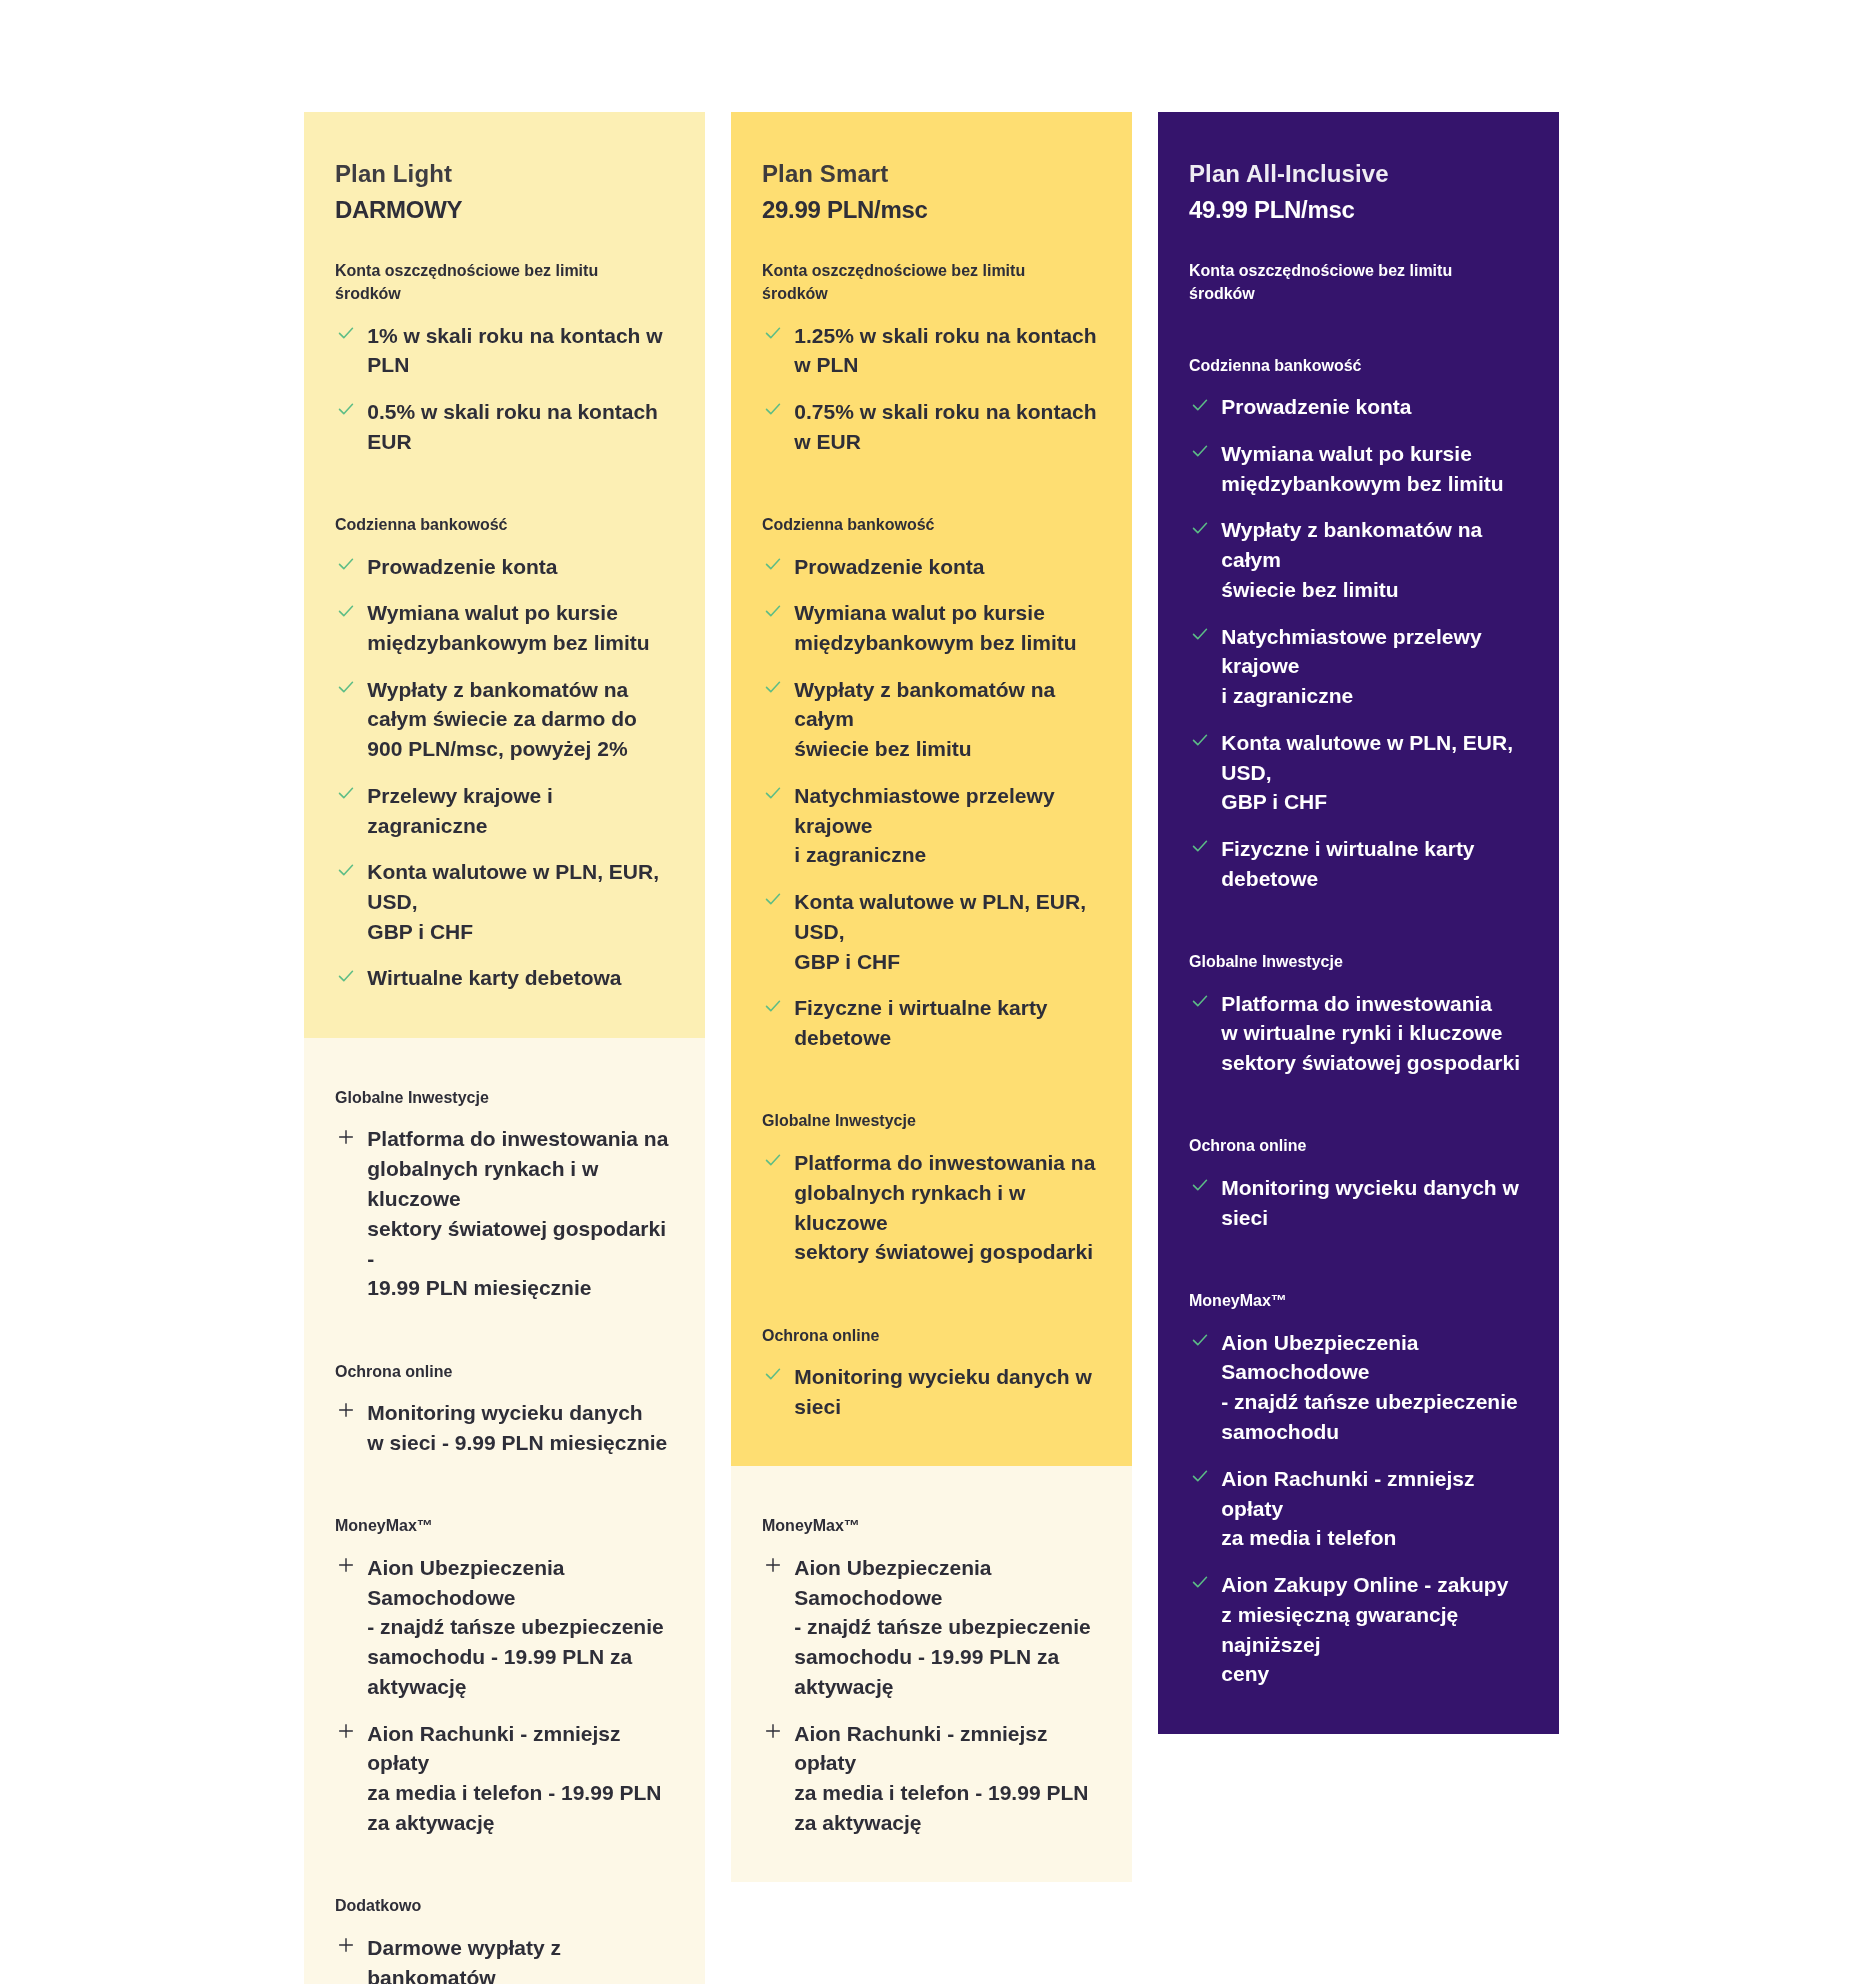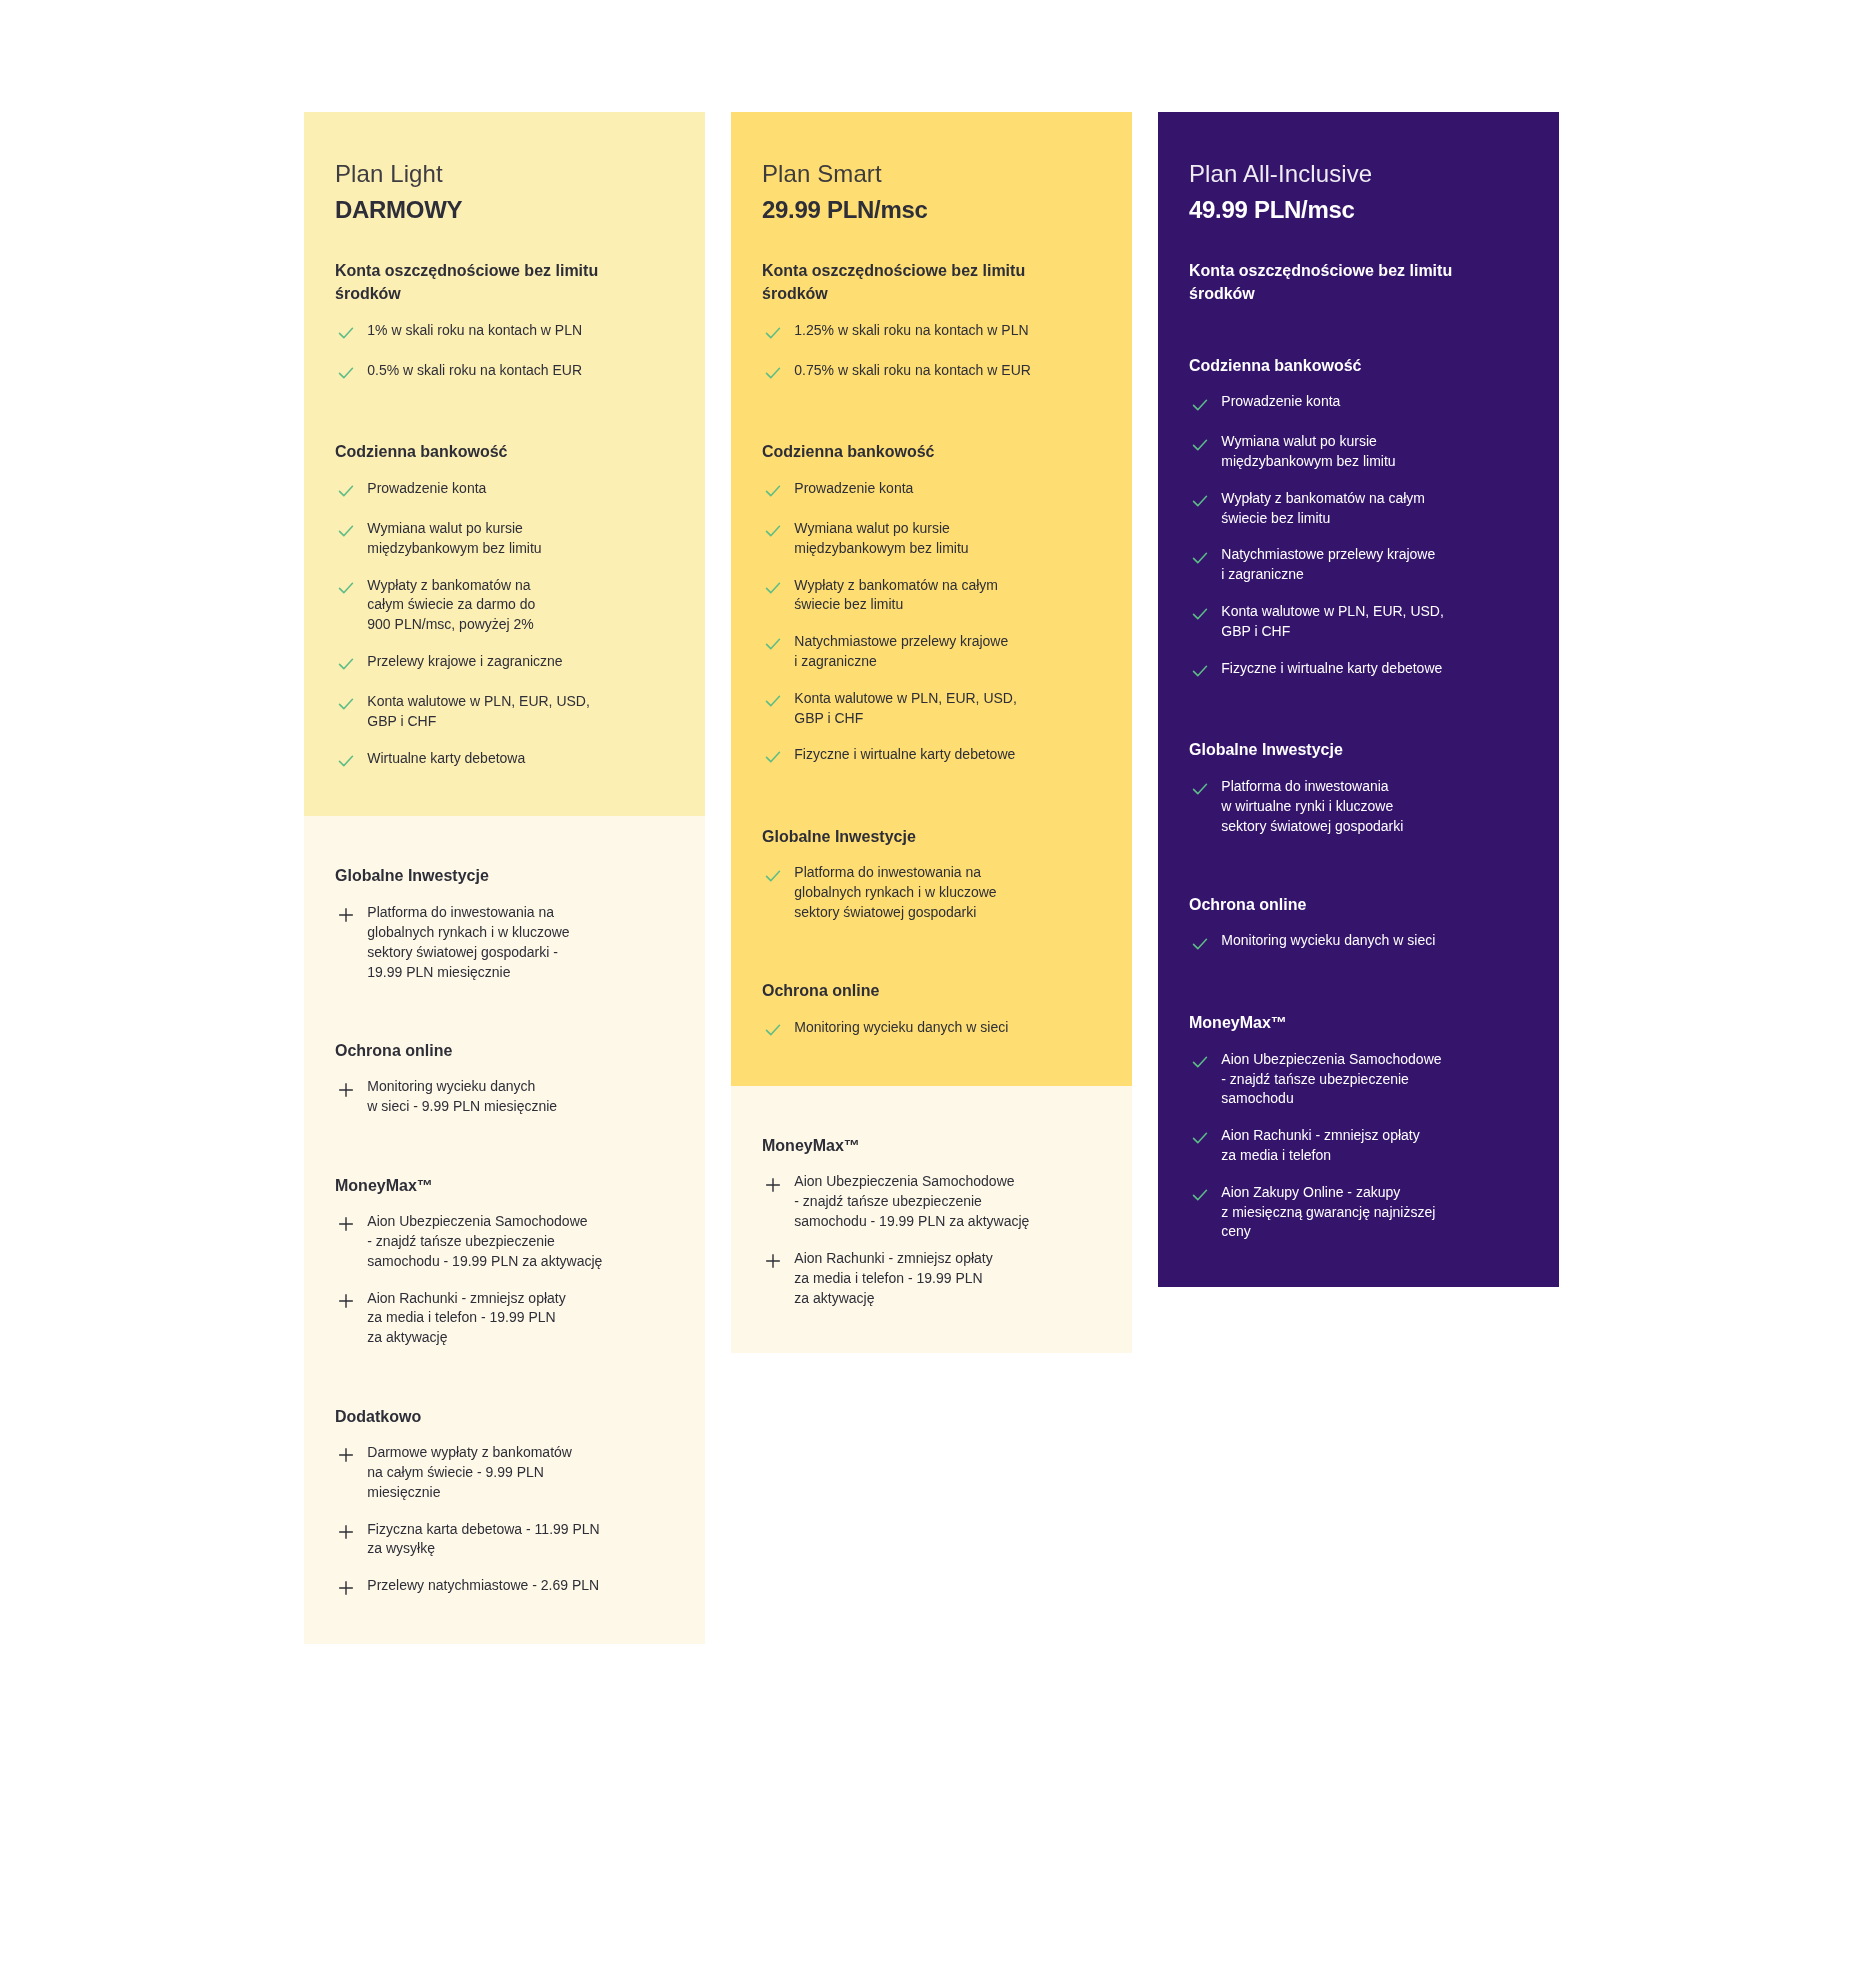--- a/index.html
+++ b/index.html
@@ -36,21 +36,21 @@
   .col-light { --primary-bg: #fcefb4; --secondary-bg: #fdf8e7; --fg: #2e2e38; --head-fg: #2e2e38; }
   .col-smart { --primary-bg: #fede72; --secondary-bg: #fdf8e7; --fg: #2e2e38; --head-fg: #2e2e38; }
   .col-allin { --primary-bg: #35146c; --secondary-bg: #35146c; --fg: #ffffff; --head-fg: #ffffff; }
 
   .band { color: var(--fg); }
 
   
   .plan-head { padding-top: 47px; padding-bottom: 6.5px; }
   .plan-name {
     font-size: 24px;
-    font-weight: 400;
+    font-weight: 700;
     letter-spacing: 0.1px;
     line-height: 1.25;
     color: var(--head-fg);
     opacity: .92;
   }
   .plan-price {
     font-size: 24px;
     font-weight: 700;
     letter-spacing: -0.3px;
     line-height: 1.3;
@@ -69,23 +69,23 @@
   }
   .section-title.first { margin-top: 28.4px; }
 
   .feat-list { list-style: none; }
 
   .feat {
     display: flex;
     align-items: flex-start;
     gap: 10.3px;
     padding: 8.4px 0;
-    font-size: 14px;
+    font-size: 21px;
     line-height: 1.42;
-    font-weight: 400;
+    font-weight: 700;
     color: var(--fg);
   }
 
   .ico {
     flex: 0 0 auto;
     width: 22px;
     height: 22px;
     margin-top: 1.3px;
     display: block;
   }

